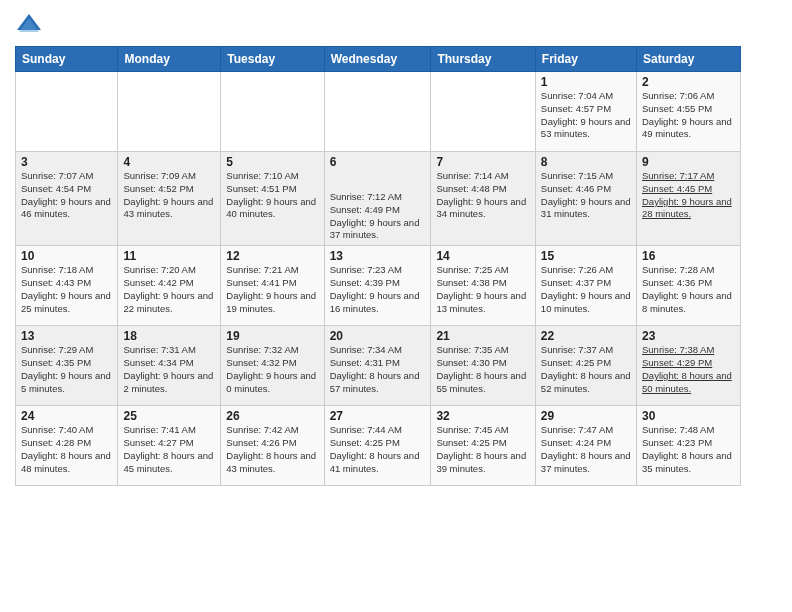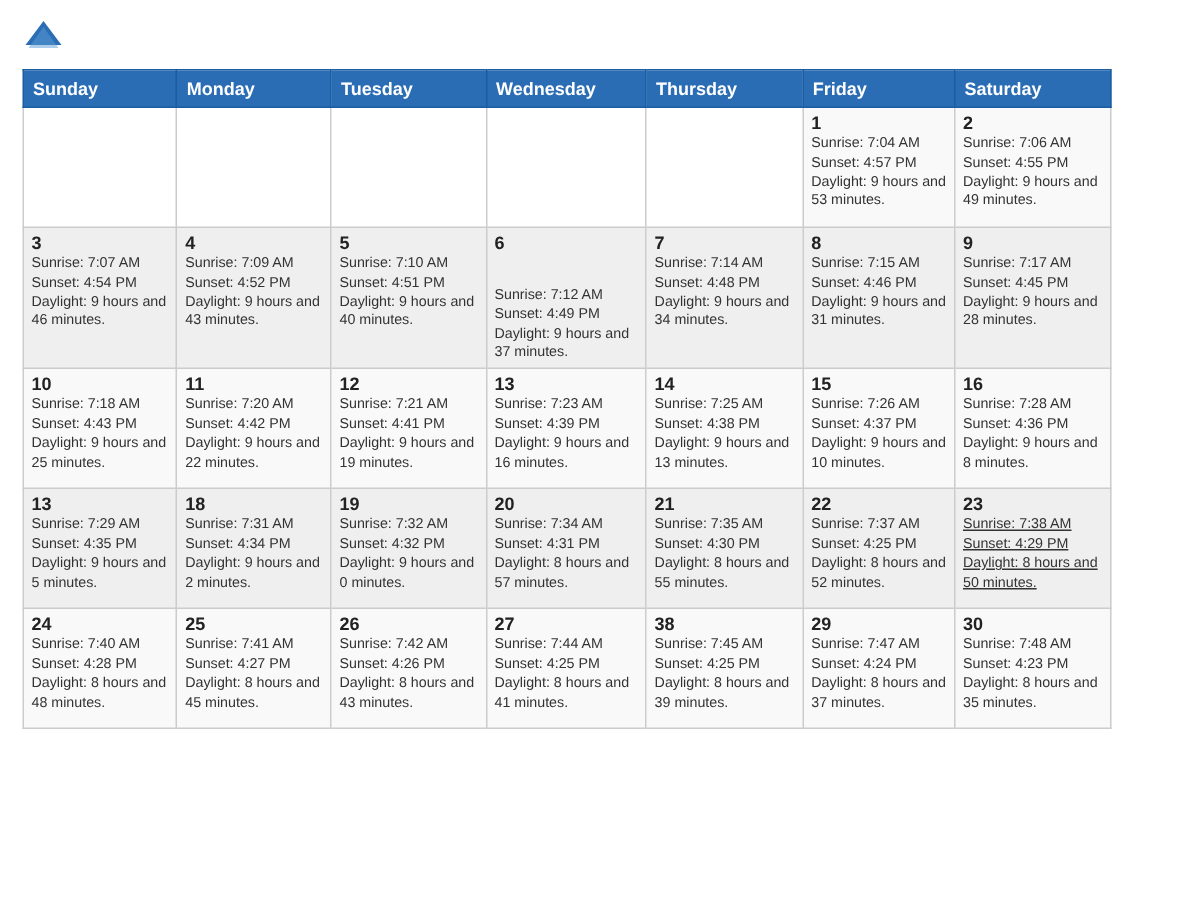--- a/index.html
+++ b/index.html
@@ -186,21 +186,21 @@
 Daylight: 9 hours and 34 minutes.</div>
           </td>
           <td>
             <span class="day-num">8</span>
             <div class="day-info" style="white-space: pre-line;">Sunrise: 7:15 AM
 Sunset: 4:46 PM
 Daylight: 9 hours and 31 minutes.</div>
           </td>
           <td>
             <span class="day-num">9</span>
-            <div class="day-info" style="white-space: pre-line;">Sunrise: 7:17 AM
+            <div class="day-info" style="white-space: pre-line; text-decoration: underline;">Sunrise: 7:17 AM
 Sunset: 4:45 PM
 Daylight: 9 hours and 28 minutes.</div>
           </td>
         </tr>
         <tr>
           <td>
             <span class="day-num">10</span>
             <div class="day-info" style="white-space: pre-line;">Sunrise: 7:18 AM
 Sunset: 4:43 PM
 Daylight: 9 hours and 25 minutes.</div>
@@ -305,21 +305,21 @@
 Sunset: 4:26 PM
 Daylight: 8 hours and 43 minutes.</div>
           </td>
           <td>
             <span class="day-num">27</span>
             <div class="day-info" style="white-space: pre-line;">Sunrise: 7:44 AM
 Sunset: 4:25 PM
 Daylight: 8 hours and 41 minutes.</div>
           </td>
           <td>
-            <span class="day-num">38</span>
+            <span class="day-num">32</span>
             <div class="day-info" style="white-space: pre-line;">Sunrise: 7:45 AM
 Sunset: 4:25 PM
 Daylight: 8 hours and 39 minutes.</div>
           </td>
           <td>
             <span class="day-num">29</span>
             <div class="day-info" style="white-space: pre-line;">Sunrise: 7:47 AM
 Sunset: 4:24 PM
 Daylight: 8 hours and 37 minutes.</div>
           </td>

